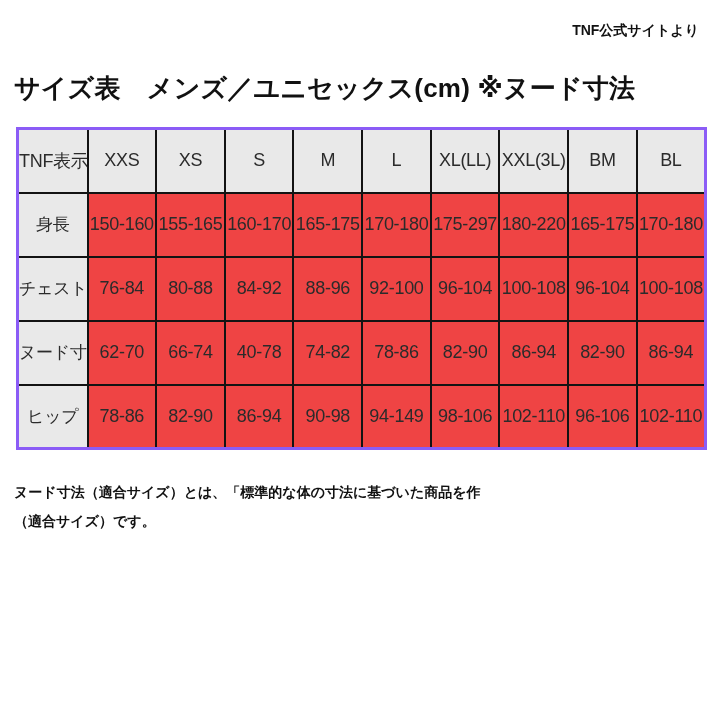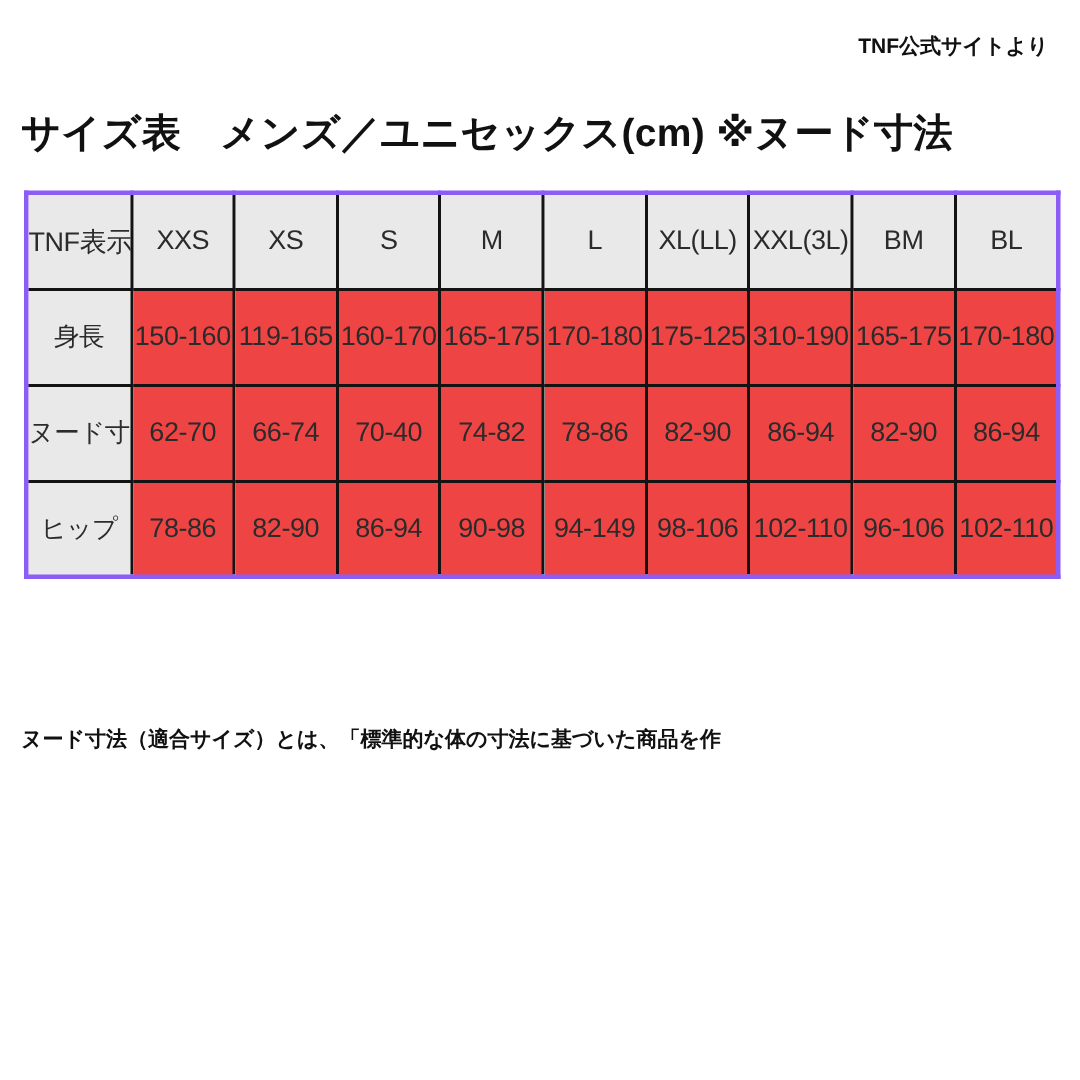--- a/index.html
+++ b/index.html
@@ -102,34 +102,46 @@
       <th>XL(LL)</th>
       <th>XXL(3L)</th>
       <th>BM</th>
       <th>BL</th>
     </tr>
   </thead>
   <tbody>
     <tr>
       <th>身長</th>
       <td class="data-cell">150-160</td>
-      <td class="data-cell">119-165</td>
+      <td class="data-cell">155-165</td>
       <td class="data-cell">160-170</td>
       <td class="data-cell">165-175</td>
       <td class="data-cell">170-180</td>
-      <td class="data-cell">175-125</td>
-      <td class="data-cell">310-190</td>
+      <td class="data-cell">175-297</td>
+      <td class="data-cell">180-220</td>
       <td class="data-cell">165-175</td>
       <td class="data-cell">170-180</td>
+    </tr>
+    <tr>
+      <th>チェスト</th>
+      <td class="data-cell">76-84</td>
+      <td class="data-cell">80-88</td>
+      <td class="data-cell">84-92</td>
+      <td class="data-cell">88-96</td>
+      <td class="data-cell">92-100</td>
+      <td class="data-cell">96-104</td>
+      <td class="data-cell">100-108</td>
+      <td class="data-cell">96-104</td>
+      <td class="data-cell">100-108</td>
     </tr>
     <tr>
       <th>ヌード寸法</th>
       <td class="data-cell">62-70</td>
       <td class="data-cell">66-74</td>
-      <td class="data-cell">70-40</td>
+      <td class="data-cell">40-78</td>
       <td class="data-cell">74-82</td>
       <td class="data-cell">78-86</td>
       <td class="data-cell">82-90</td>
       <td class="data-cell">86-94</td>
       <td class="data-cell">82-90</td>
       <td class="data-cell">86-94</td>
     </tr>
     <tr>
       <th>ヒップ</th>
       <td class="data-cell">78-86</td>
@@ -140,13 +152,14 @@
       <td class="data-cell">98-106</td>
       <td class="data-cell">102-110</td>
       <td class="data-cell">96-106</td>
       <td class="data-cell">102-110</td>
     </tr>
   </tbody>
 </table>
 
 <div class="footnote">
   <div class="line">ヌード寸法（適合サイズ）とは、「標準的な体の寸法に基づいた商品を作</div>
+  <div class="line">（適合サイズ）です。</div>
 </div>
 
 </body></html>

